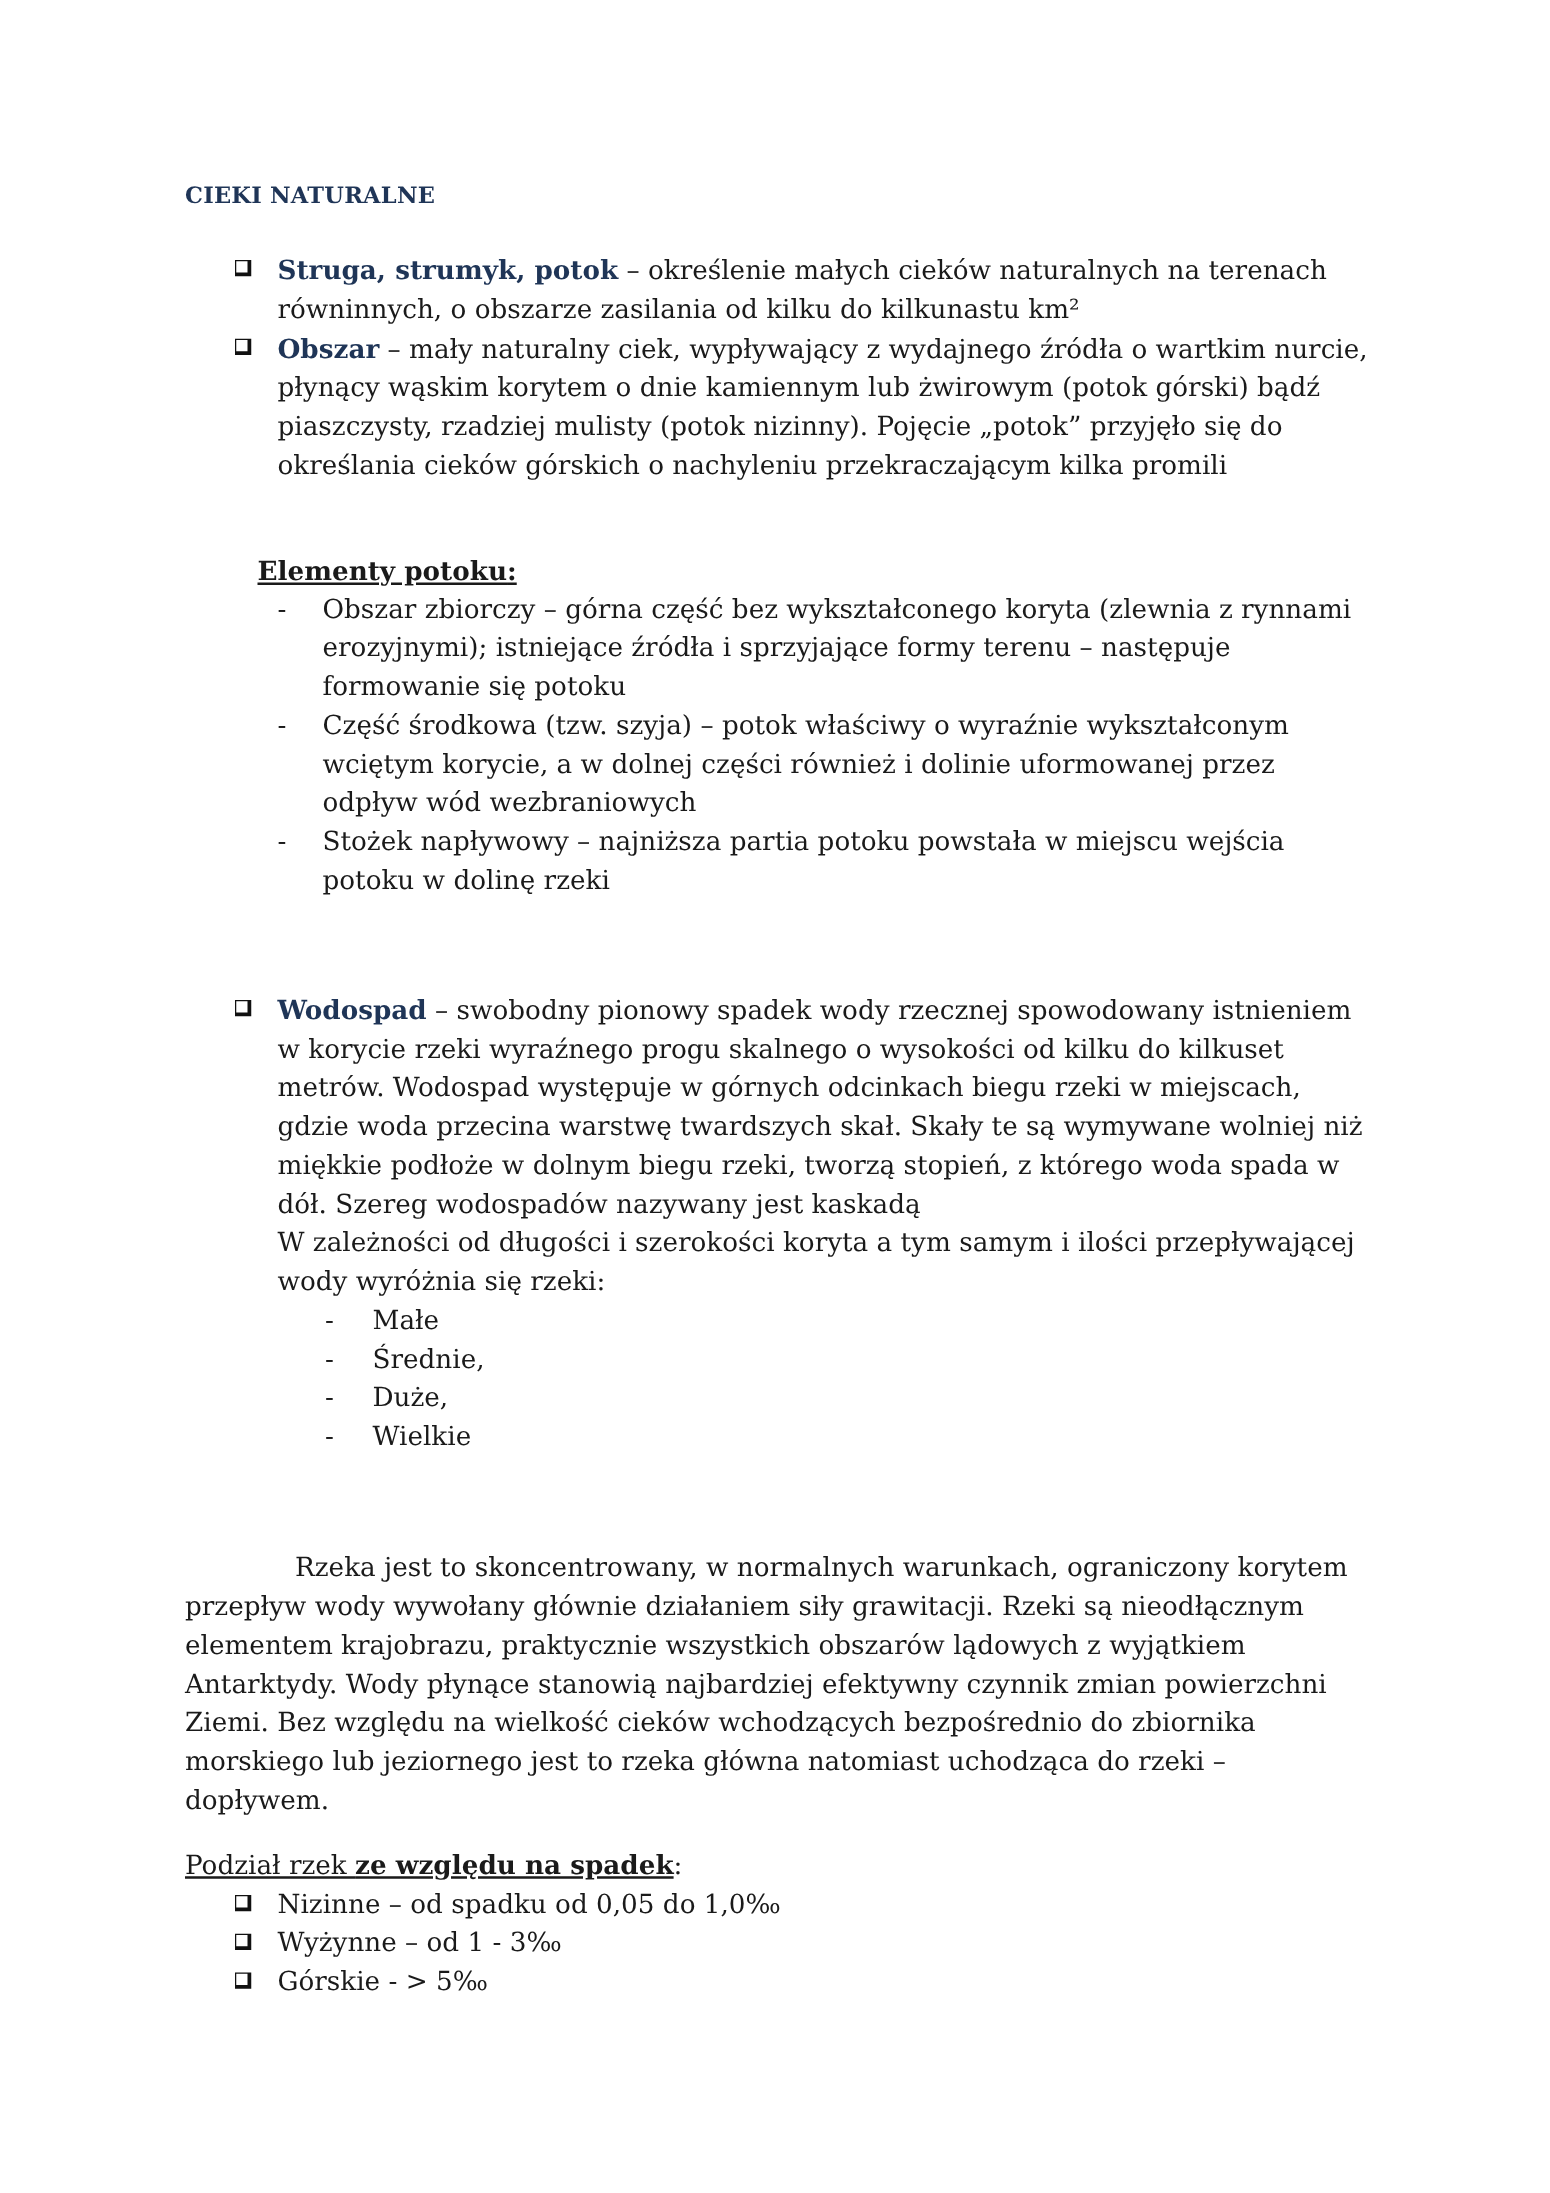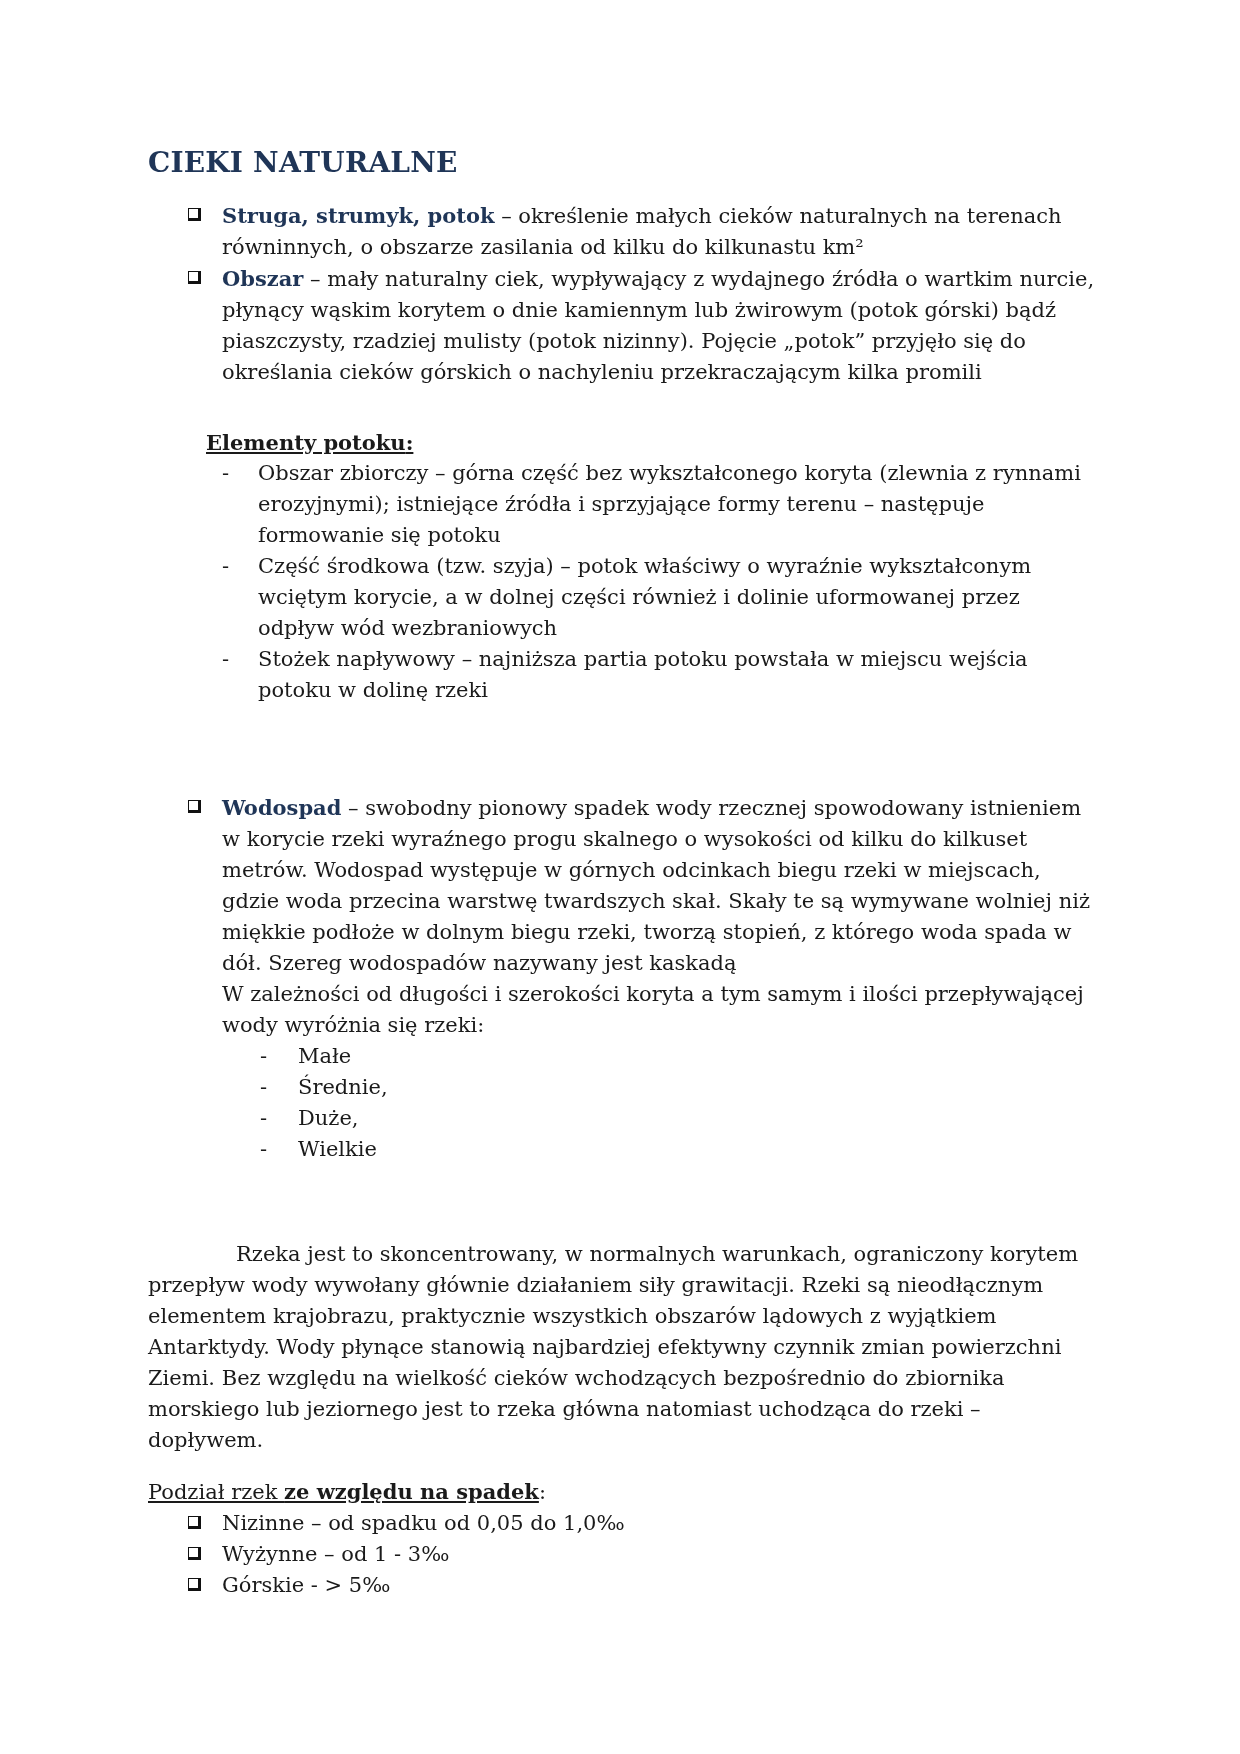--- a/index.html
+++ b/index.html
@@ -1,19 +1,19 @@
 <!DOCTYPE html>
 <html><head>
 <meta charset="utf-8">
 <style>
   html, body { margin:0; padding:0; background:#ffffff; }
   body { width:1240px; height:1754px; position:relative; overflow:hidden;
          font-family:"DejaVu Serif", serif; color:#1a1a1a; }
   .page { position:absolute; left:148px; top:0; width:950px; }
-  .h1 { position:absolute; top:146px; left:0; font-size:28px; font-weight:bold;
+  .h1 { position:absolute; top:146px; left:0; font-size:18px; font-weight:bold;
         color:#1f3557; letter-spacing:0.2px; margin:0; }
   .blk { position:absolute; left:0; width:950px; font-size:21px; line-height:31px; }
   .cb-item { position:relative; padding-left:74px; }
   .cb { position:absolute; left:40px; top:8px; width:13px; height:13px;
         border:1.5px solid #111; border-right-width:3px; border-bottom-width:3px; box-sizing:border-box; }
   .term { font-weight:bold; color:#1f3557; }
   .dash-item { position:relative; padding-left:110px; }
   .dash { position:absolute; left:74px; top:0; }
   .sub-head { padding-left:58px; font-weight:bold; text-decoration:underline; }
   .dash2 { position:relative; padding-left:150px; }
@@ -35,21 +35,21 @@
     <p class="cb-item">
       <span class="cb"></span>
       <span class="term">Struga, strumyk, potok</span><span> – określenie małych cieków naturalnych na terenach równinnych, o obszarze zasilania od kilku do kilkunastu km²</span>
     </p>
     <p class="cb-item">
       <span class="cb"></span>
       <span class="term">Obszar</span><span> – mały naturalny ciek, wypływający z wydajnego źródła o wartkim nurcie, płynący wąskim korytem o dnie kamiennym lub żwirowym (potok górski) bądź piaszczysty, rzadziej mulisty (potok nizinny). Pojęcie „potok” przyjęło się do określania cieków górskich o nachyleniu przekraczającym kilka promili</span>
     </p>
   </div>
 
-  <div class="blk" style="top:427px;">
+  <div class="blk" style="top:441px;">
     <p class="sub-head"><span>Elementy potoku</span><span>:</span></p>
     <p class="dash-item"><span class="dash">-</span><span>Obszar zbiorczy – górna część bez wykształconego koryta (zlewnia z rynnami erozyjnymi); istniejące źródła i sprzyjające formy terenu – następuje formowanie się potoku</span></p>
     <p class="dash-item"><span class="dash">-</span><span>Część środkowa (tzw. szyja) – potok właściwy o wyraźnie wykształconym wciętym korycie, a w dolnej części również i dolinie uformowanej przez odpływ wód wezbraniowych</span></p>
     <p class="dash-item"><span class="dash">-</span><span>Stożek napływowy – najniższa partia potoku powstała w miejscu wejścia potoku w dolinę rzeki</span></p>
   </div>
 
   <div class="blk" style="top:750px;margin-top:42px;">
     <p class="cb-item">
       <span class="cb"></span>
       <span class="term">Wodospad</span><span> – swobodny pionowy spadek wody rzecznej spowodowany istnieniem w korycie rzeki wyraźnego progu skalnego o wysokości od kilku do kilkuset metrów. Wodospad występuje w górnych odcinkach biegu rzeki w miejscach, gdzie woda przecina warstwę twardszych skał. Skały te są wymywane wolniej niż miękkie podłoże w dolnym biegu rzeki, tworzą stopień, z którego woda spada w dół. Szereg wodospadów nazywany jest kaskadą</span>

